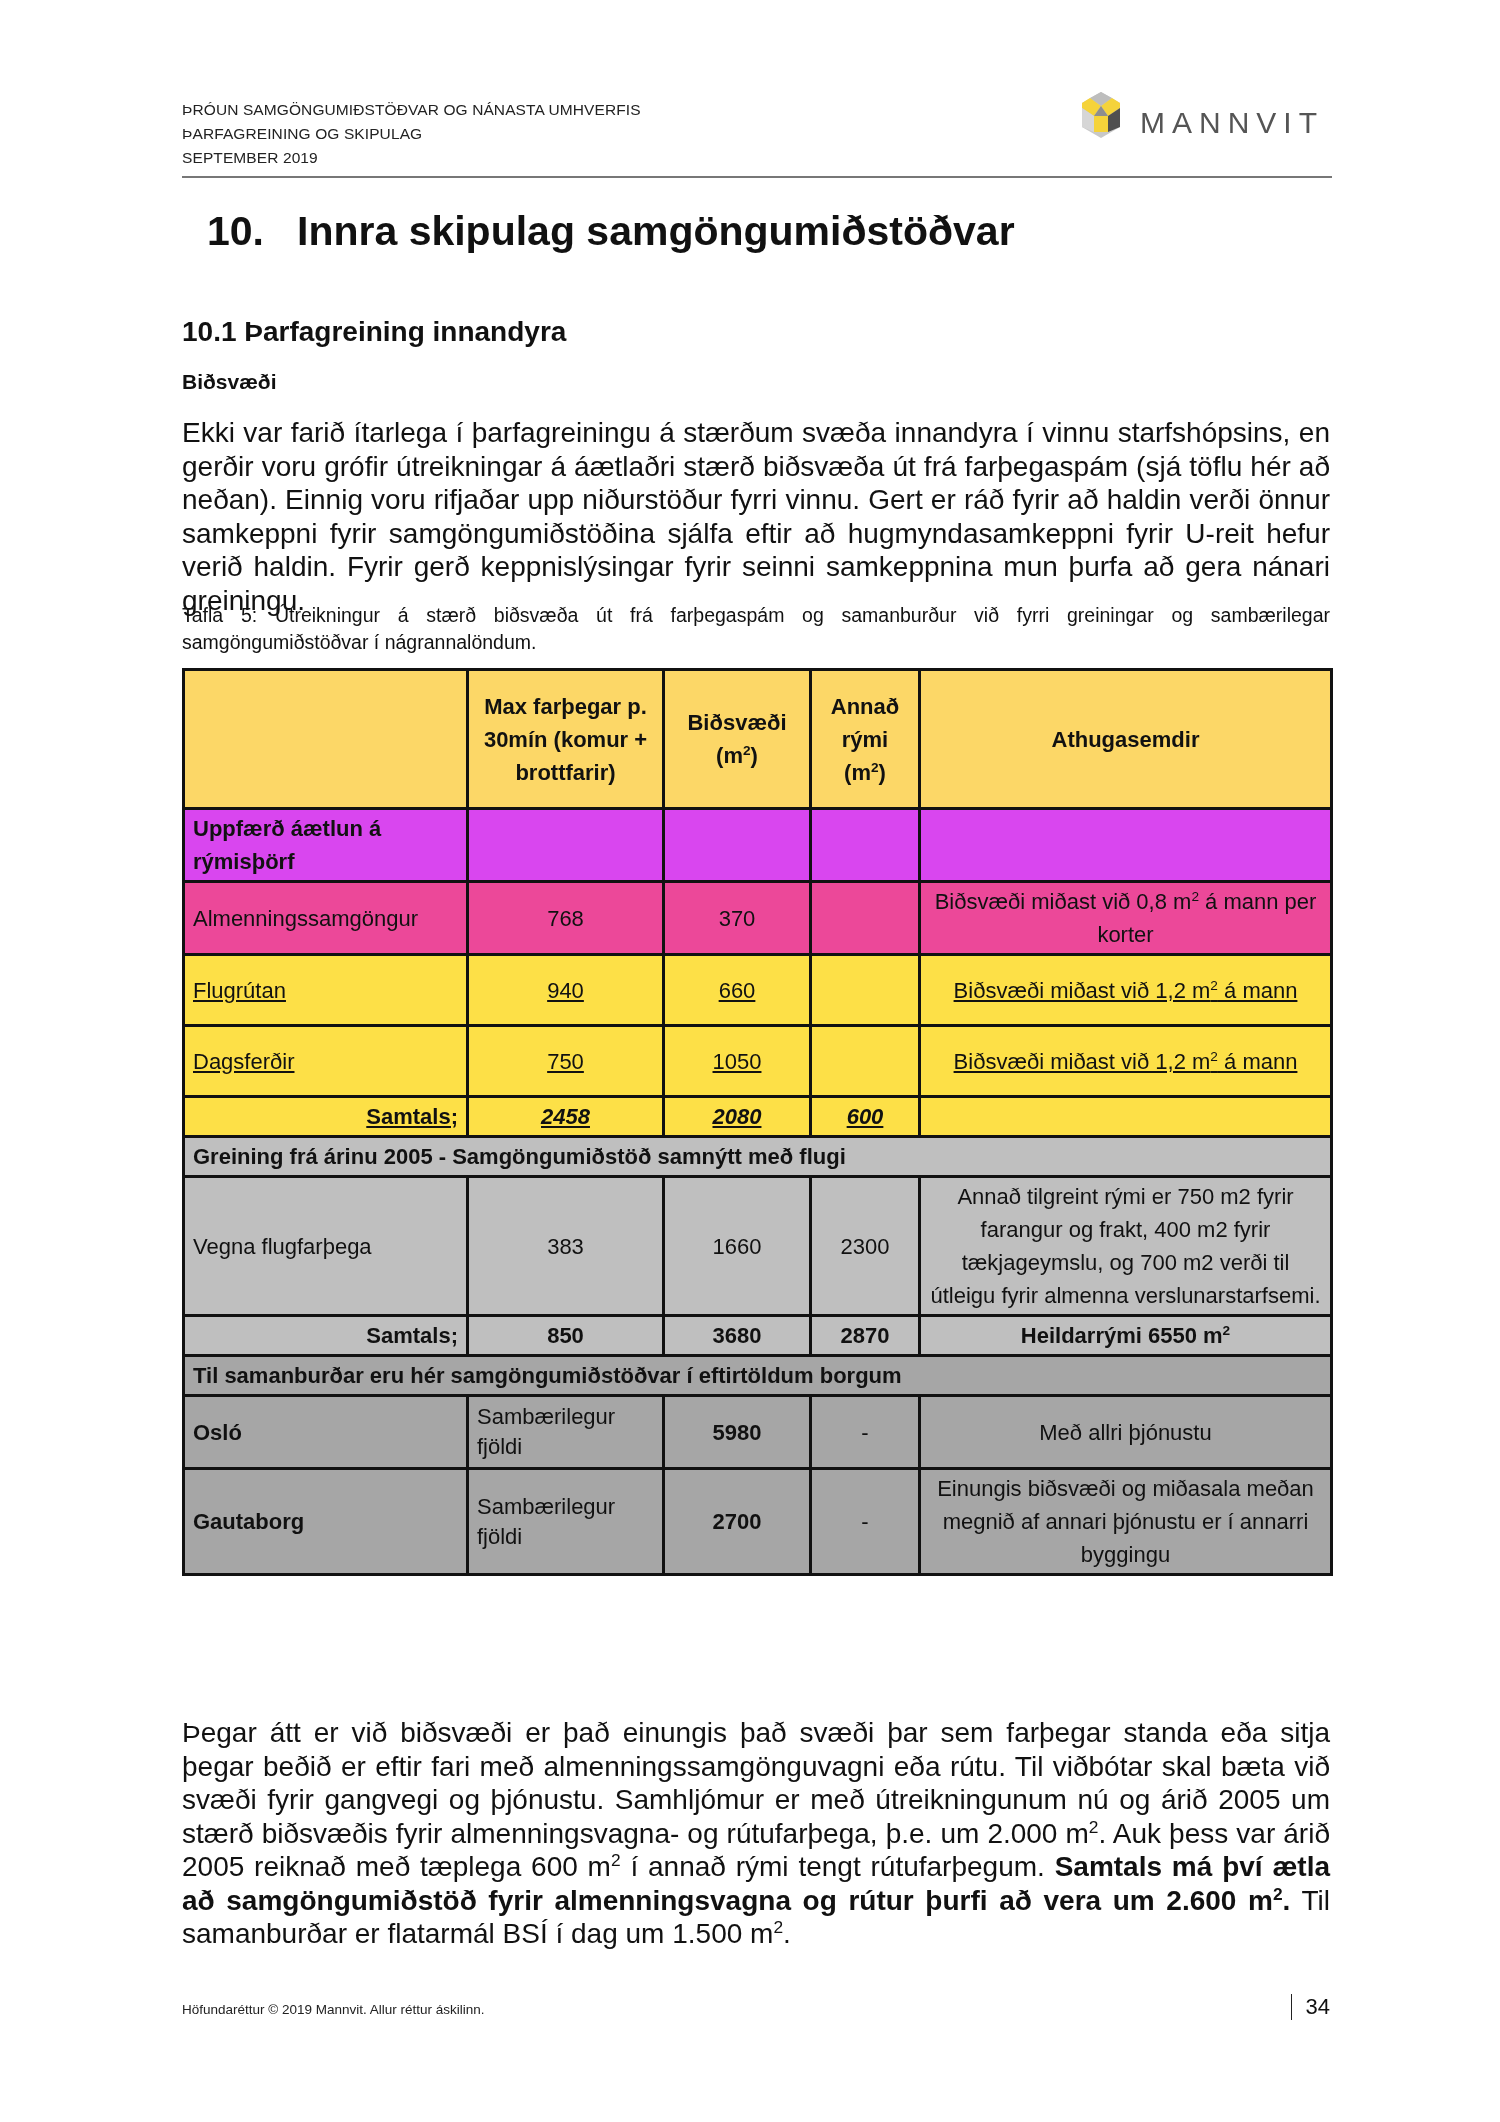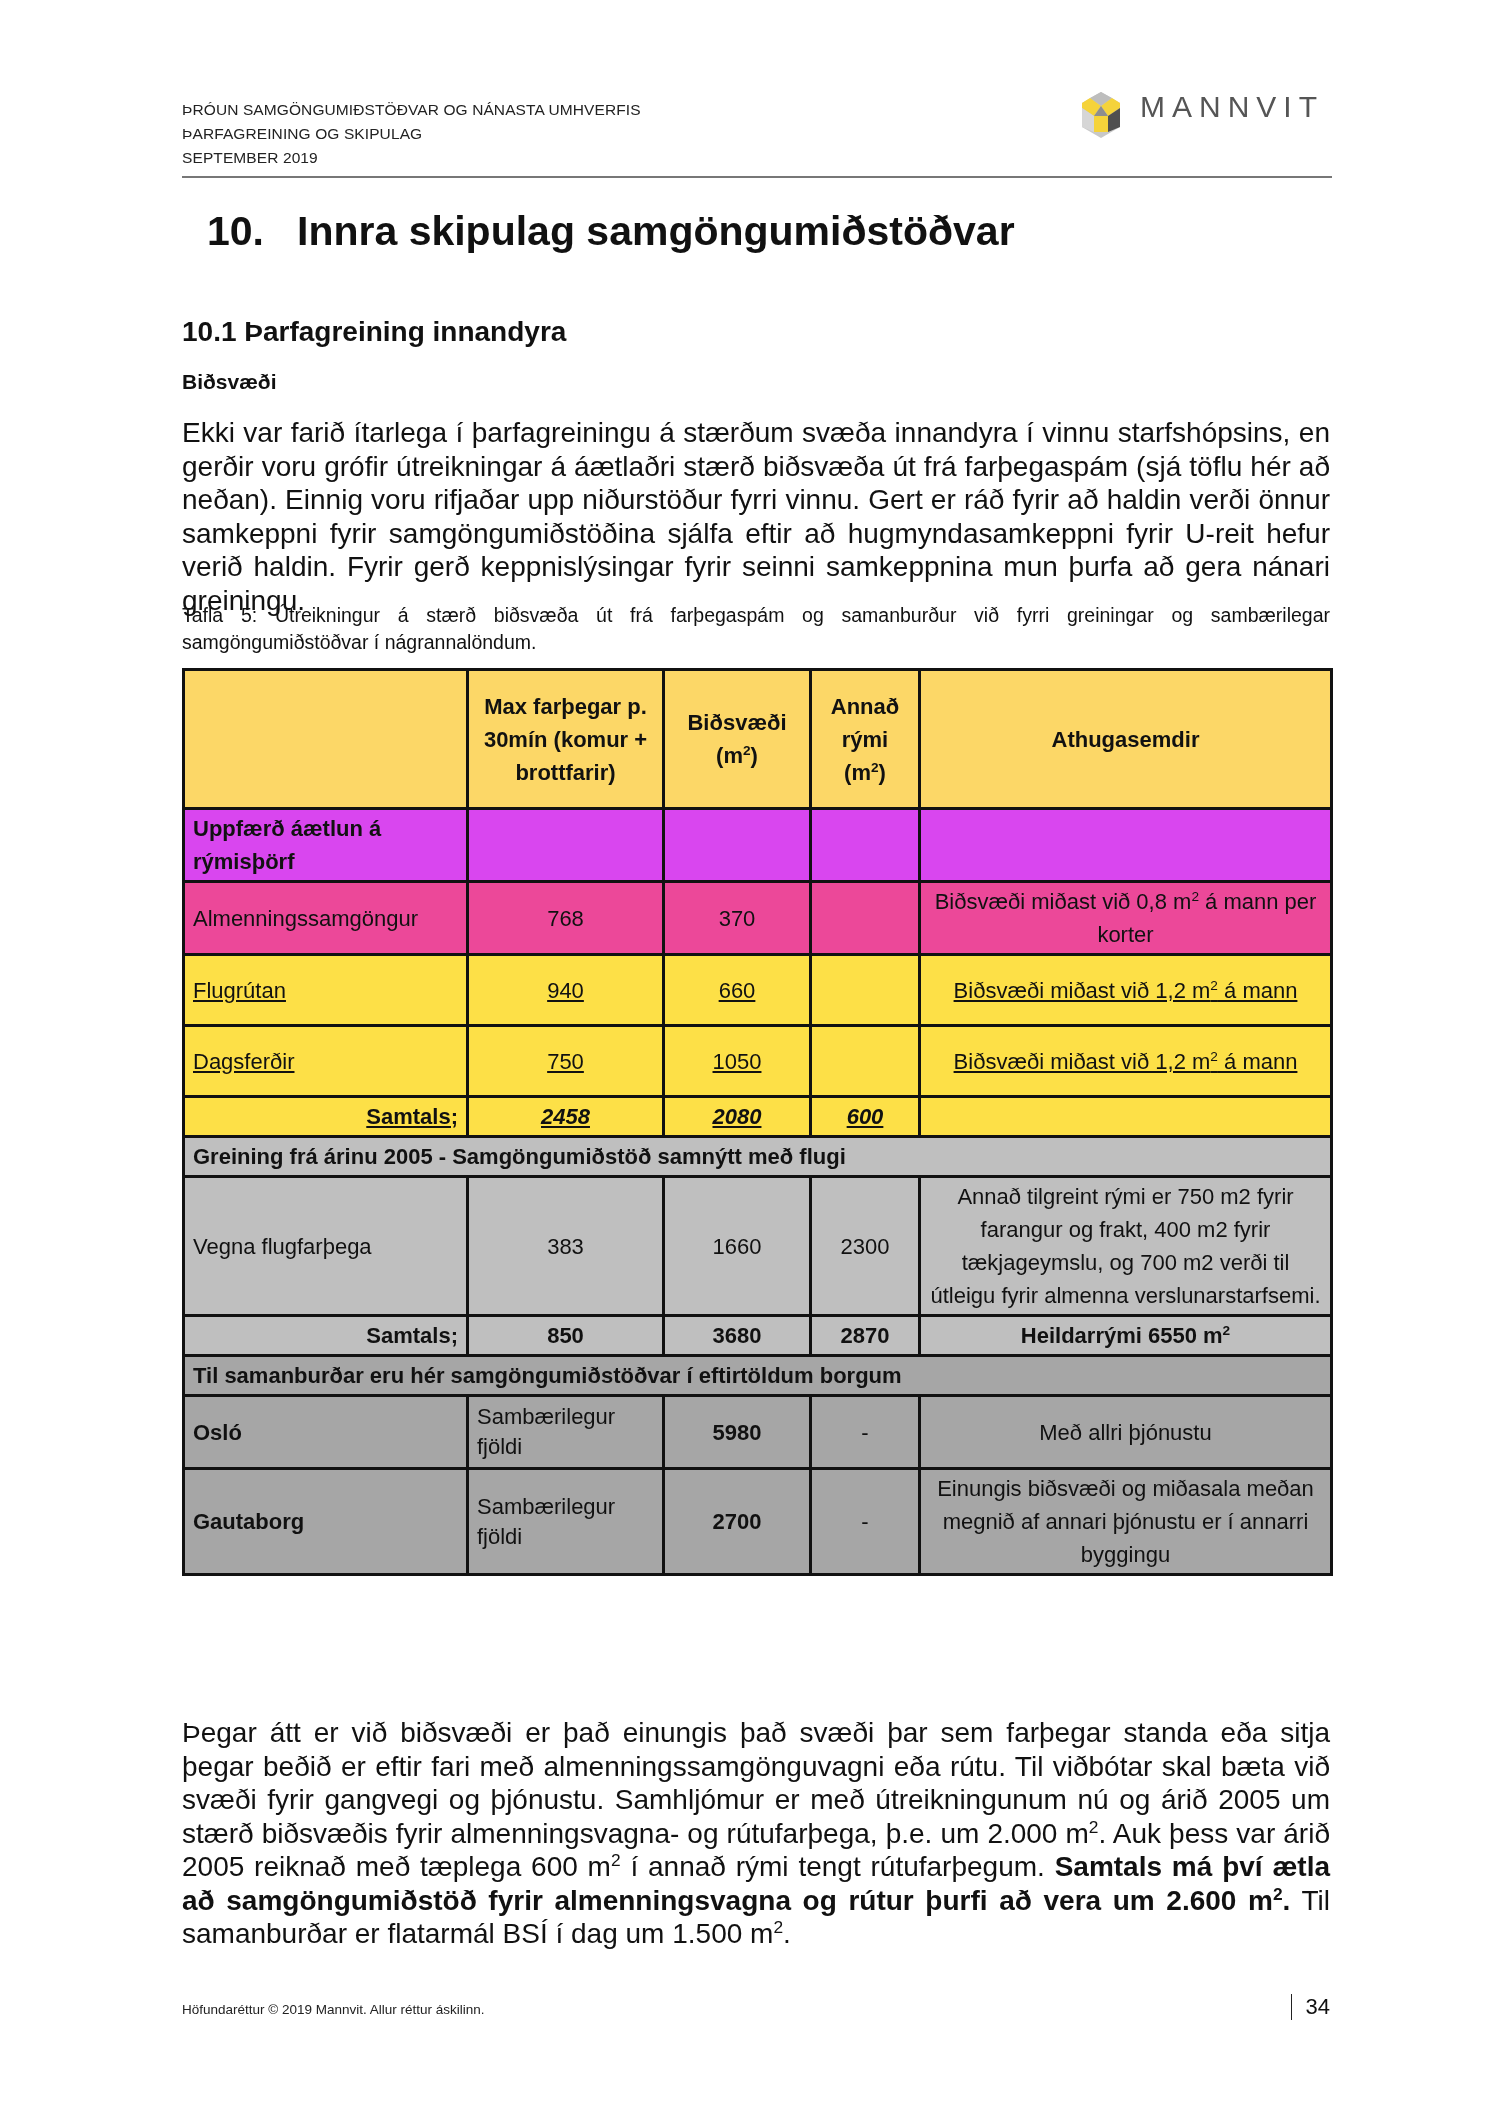--- a/index.html
+++ b/index.html
@@ -1,21 +1,21 @@
 <!DOCTYPE html>
 <html><head>
 <meta charset="utf-8">
 <style>
   html, body { margin: 0; padding: 0; background: #ffffff; }
   body { width: 1500px; height: 2122px; position: relative; font-family: "Liberation Sans", "DejaVu Sans", sans-serif; color: #111; overflow: hidden; }
   .page { position: absolute; left: 0; top: 8px; width: 1500px; height: 2122px; }
 
   .header { position: absolute; left: 182px; top: 90px; width: 1150px; height: 78px; border-bottom: 2px solid #777; }
   .header-lines { position: absolute; left: 0; top: 0; font-size: 15.5px; line-height: 24px; color: #222; letter-spacing: 0.1px; }
-  .logo { position: absolute; right: 8px; top: -8px; display: flex; align-items: flex-start; }
+  .logo { position: absolute; right: 8px; top: -8px; display: flex; align-items: flex-end; }
   .logo-mark { width: 50px; height: 50px; }
   .logo-text { font-size: 30px; letter-spacing: 7px; color: #555; margin-left: 14px; font-weight: normal; }
 
   .h1 { position: absolute; left: 182px; top: 200px; font-size: 41px; font-weight: bold; color: #111; margin-left: 25px; }
   .h1 .num { display: inline-block; width: 90px; }
   .h2 { position: absolute; left: 182px; top: 308px; font-size: 28px; font-weight: bold; }
   .h3 { position: absolute; left: 182px; top: 362px; font-size: 21px; font-weight: bold; }
 
   .para { position: absolute; left: 182px; width: 1148px; font-size: 28px; line-height: 33.5px; text-align: justify; color: #111; }
   .p1 { top: 408px; }

